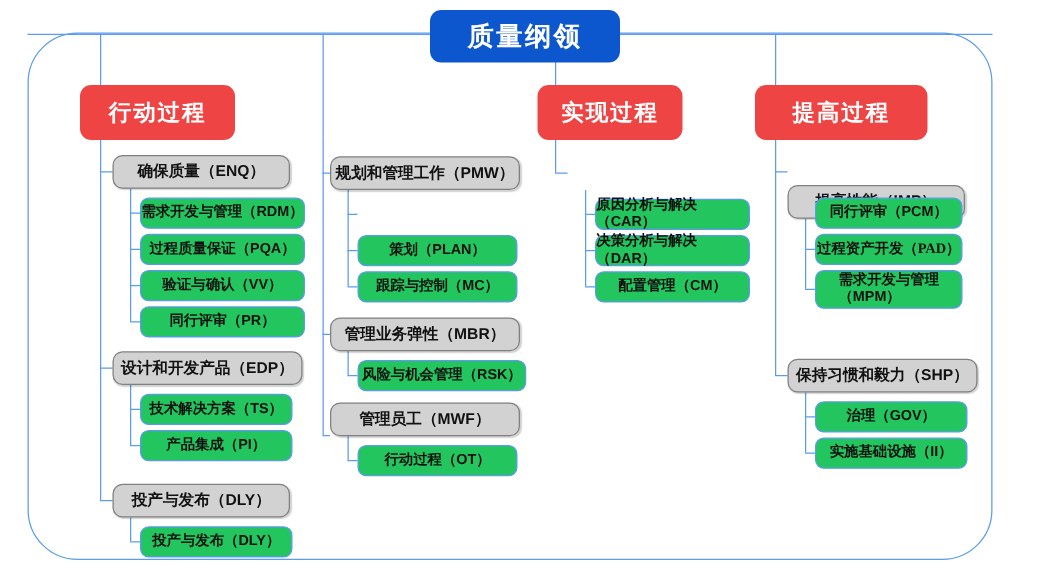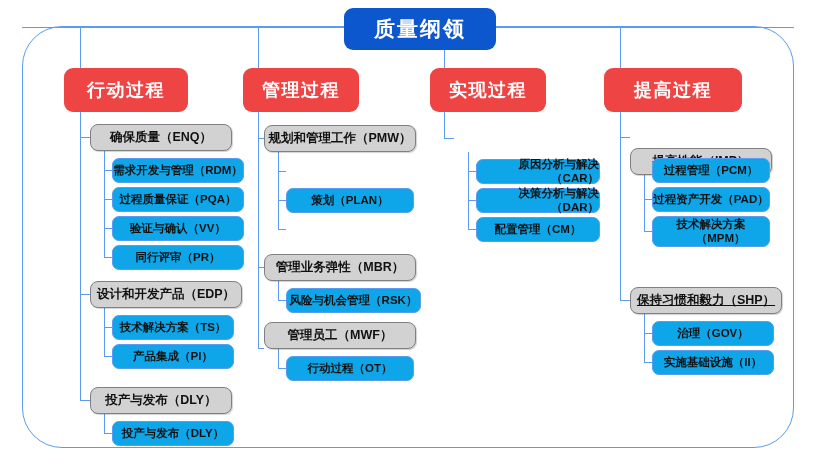--- a/index.html
+++ b/index.html
@@ -61,28 +61,28 @@
     font-size: 12.5px;
     font-weight: bold;
     text-align: center;
     z-index: 3;
     box-shadow: 1px 1px 1px rgba(0,0,0,0.18);
   }
 
   
   .leaf {
     position: absolute;
-    background: #0ea5e9;
+    background: #22c55e;
     border: 1.3px solid #5b9bf0;
     border-radius: 7px;
     display: flex; align-items: center; justify-content: center;
     color: #111111;
     font-size: 11.5px;
     font-weight: bold;
-    text-align: right;
+    text-align: left;
     line-height: 1.15;
     z-index: 3;
     white-space: pre-line;
   }
 
   
   .vline { position: absolute; width: 1.3px; background: #5b9bf0; z-index: 1; }
   .hline { position: absolute; height: 1.3px; background: #5b9bf0; z-index: 1; }
 </style>
 </head>
@@ -120,31 +120,31 @@
   <div class="leaf" style="left:112px; top:315px; width:122px; height:25px;">技术解决方案（TS）</div>
   <div class="hline" style="left:104px; top:356px; width:8px;"></div>
   <div class="leaf" style="left:112px; top:344px; width:122px; height:25px;">产品集成（PI）</div>
 
   <div class="hline" style="left:80px; top:400px; width:10px;"></div>
   <div class="grp" style="left:90px; top:387px; width:142px; height:27px;">投产与发布（DLY）</div>
   <div class="vline" style="left:104px; top:414px; height:19px;"></div>
   <div class="hline" style="left:104px; top:433px; width:8px;"></div>
   <div class="leaf" style="left:112px; top:421px; width:122px; height:25px;">投产与发布（DLY）</div>
 
-  <div class="col-head" style="left:243px; top:68px; width:116px;">管理过程</div>
   <div class="vline" style="left:258px; top:27px; height:83px;"></div>
   <div class="vline" style="left:258px; top:110px; height:238px;"></div>
 
   <div class="hline" style="left:258px; top:138px; width:6px;"></div>
   <div class="grp" style="left:264px; top:125px; width:152px; height:27px;">规划和管理工作（PMW）</div>
   <div class="vline" style="left:278px; top:152px; height:77px;"></div>
   <div class="hline" style="left:278px; top:171px; width:8px;"></div>
   <div class="hline" style="left:278px; top:200px; width:8px;"></div>
   <div class="leaf" style="left:286px; top:188px; width:128px; height:25px;">策划（PLAN）</div>
   <div class="hline" style="left:278px; top:229px; width:8px;"></div>
+  <div class="leaf" style="left:286px; top:217px; width:128px; height:25px;">跟踪与控制（MC）</div>
 
   <div class="hline" style="left:258px; top:267px; width:6px;"></div>
   <div class="grp" style="left:264px; top:254px; width:152px; height:27px;">管理业务弹性（MBR）</div>
   <div class="vline" style="left:278px; top:281px; height:19px;"></div>
   <div class="hline" style="left:278px; top:300px; width:8px;"></div>
   <div class="leaf" style="left:286px; top:288px; width:135px; height:25px;">风险与机会管理（RSK）</div>
 
   <div class="hline" style="left:258px; top:348px; width:6px;"></div>
   <div class="grp" style="left:264px; top:322px; width:152px; height:27px;">管理员工（MWF）</div>
   <div class="vline" style="left:278px; top:349px; height:19px;"></div>
@@ -165,28 +165,28 @@
   <div class="leaf" style="left:476px; top:217px; width:124px; height:25px;">配置管理（CM）</div>
 
   <div class="col-head" style="left:604px; top:68px; width:138px;">提高过程</div>
   <div class="vline" style="left:620px; top:27px; height:83px;"></div>
   <div class="vline" style="left:620px; top:110px; height:190px;"></div>
 
   <div class="hline" style="left:620px; top:137px; width:10px;"></div>
   <div class="grp" style="left:630px; top:124px; width:142px; height:27px;margin-top:24px;">提高性能（IMP）</div>
   <div class="vline" style="left:644px; top:151px; height:80px;"></div>
   <div class="hline" style="left:644px; top:170px; width:8px;"></div>
-  <div class="leaf" style="left:652px; top:158px; width:118px; height:25px;">过程管理（PCM）</div>
+  <div class="leaf" style="left:652px; top:158px; width:118px; height:25px;">同行评审（PCM）</div>
   <div class="hline" style="left:644px; top:199px; width:8px;"></div>
-  <div class="leaf" style="left:652px; top:187px; width:118px; height:25px;">过程资产开发（PAD）</div>
+  <div class="leaf" style="left:652px; top:187px; width:118px; height:25px;font-family:Liberation Serif, serif;">过程资产开发（PAD）</div>
   <div class="hline" style="left:644px; top:231px; width:8px;"></div>
-  <div class="leaf" style="left:652px; top:216px; width:118px; height:31px;">技术解决方案
+  <div class="leaf" style="left:652px; top:216px; width:118px; height:31px;">需求开发与管理
 （MPM）</div>
 
   <div class="hline" style="left:620px; top:300px; width:10px;"></div>
-  <div class="grp" style="left:630px; top:287px; width:152px; height:27px;text-decoration:underline;">保持习惯和毅力（SHP）</div>
+  <div class="grp" style="left:630px; top:287px; width:152px; height:27px;">保持习惯和毅力（SHP）</div>
   <div class="vline" style="left:644px; top:314px; height:48px;"></div>
   <div class="hline" style="left:644px; top:333px; width:8px;"></div>
   <div class="leaf" style="left:652px; top:321px; width:122px; height:25px;">治理（GOV）</div>
   <div class="hline" style="left:644px; top:362px; width:8px;"></div>
   <div class="leaf" style="left:652px; top:350px; width:122px; height:25px;">实施基础设施（II）</div>
 
 </div>
 
 </body></html>

